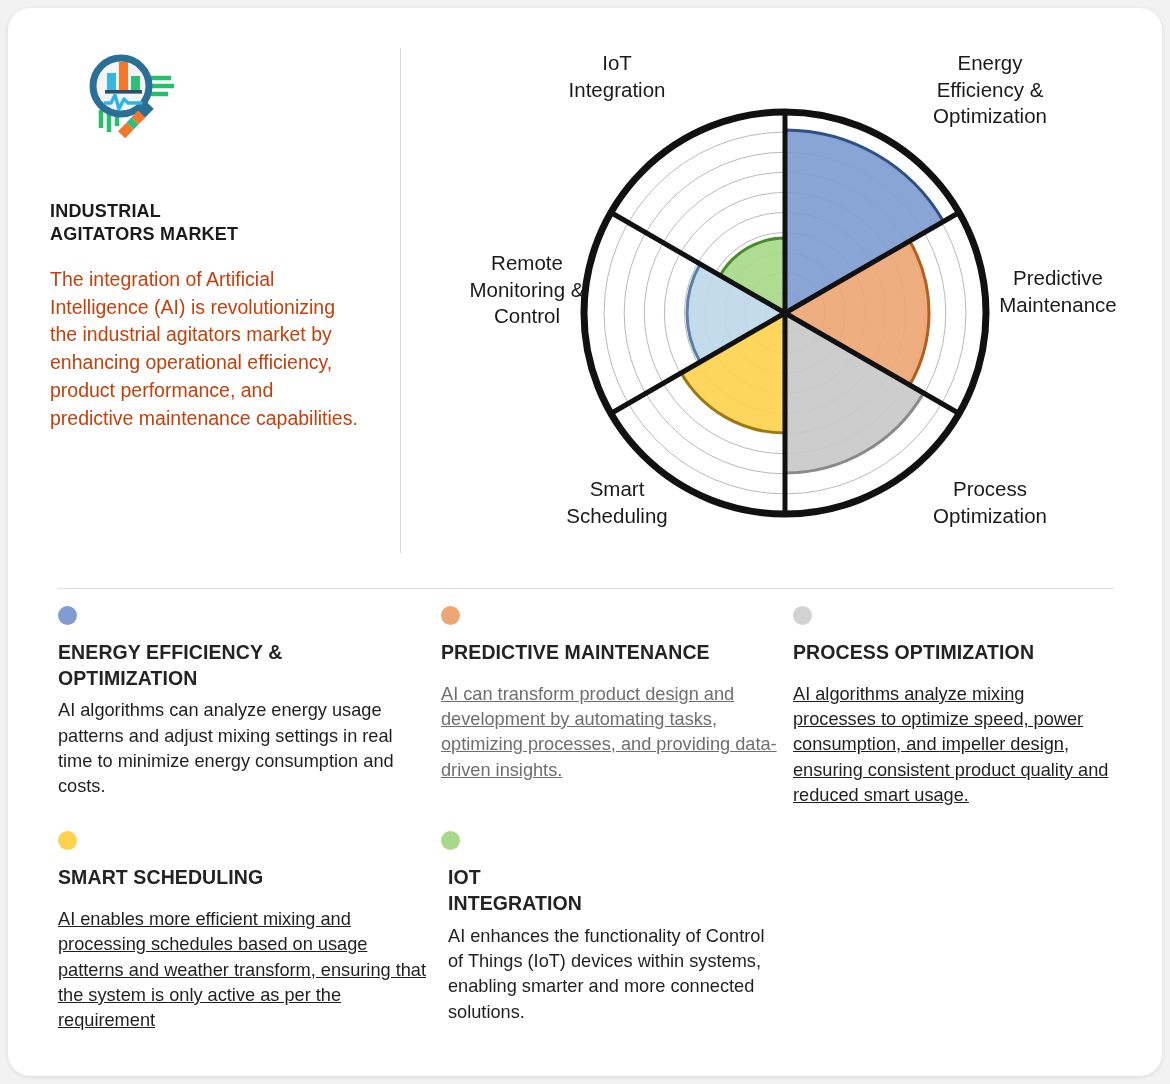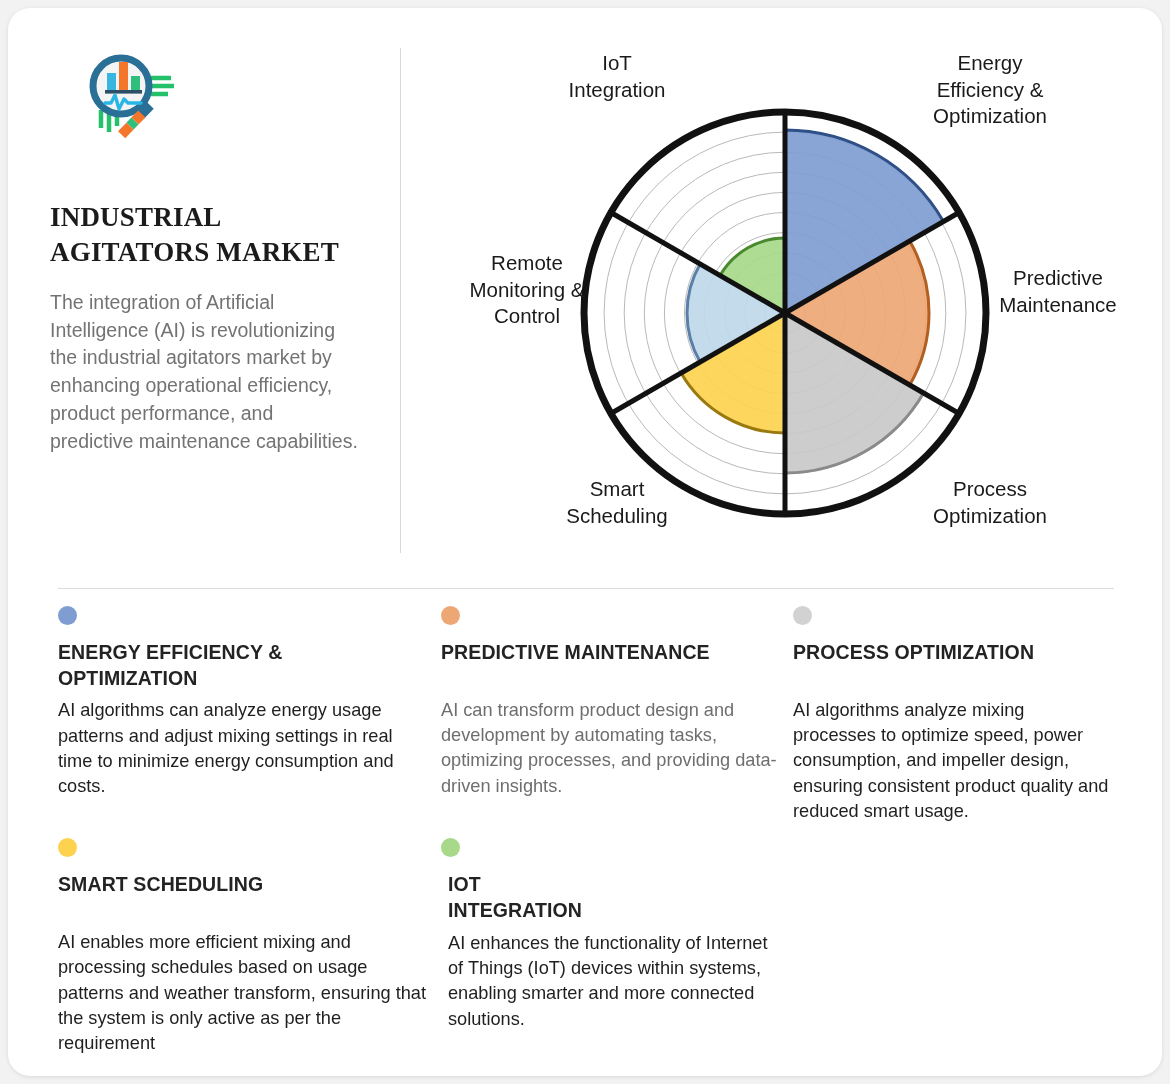--- a/index.html
+++ b/index.html
@@ -19,29 +19,28 @@
   }
 
   
   .top{position:absolute;left:0;top:0;width:1154px;height:565px;}
 
   .left-panel{position:absolute;left:42px;top:40px;width:330px;}
   .brand-icon{width:110px;height:100px;display:block;margin-left:24px;}
 
   .title{
     margin:0;padding:0;
-    font-size:27px;font-weight:bold;letter-spacing:.2px;
+    font-size:18px;font-weight:bold;letter-spacing:.2px;
     color:#1b1b1b;line-height:1.28;
     margin-top:52px;
     white-space:pre-line;
-    font-family:Liberation Serif, serif;
   }
   .intro{
     margin:0;padding:0;margin-top:20px;
-    font-size:19.5px;line-height:1.42;color:#737373;
+    font-size:19.5px;line-height:1.42;color:#c2410c;
     width:312px;
   }
 
   .v-divider{
     position:absolute;left:392px;top:40px;
     width:1px;height:505px;background:#d8d8d8;
   }
 
   .chart-wrap{position:absolute;left:402px;top:30px;width:740px;height:520px;}
   .chart-svg{display:block;width:740px;height:520px;}
@@ -52,41 +51,41 @@
     width:1056px;height:1px;background:#dcdcdc;
   }
 
   
   .legend{
     position:absolute;left:50px;top:598px;
     width:1066px;
     display:grid;
     grid-template-columns:383px 352px 331px;
     grid-template-rows:auto auto;
-    row-gap:14px;
+    row-gap:23px;
   }
   .lg-cell{position:relative;padding-right:14px;}
   .dot{
     width:19px;height:19px;border-radius:50%;
     display:block;margin-bottom:15px;
   }
   .lg-title{
     margin:0;padding:0;
     font-size:19.5px;font-weight:bold;color:#232323;
     line-height:1.32;letter-spacing:.1px;
     white-space:pre-line;
   }
   .lg-body{
     margin:0;padding:0;margin-top:7px;
     font-size:18.2px;line-height:1.39;color:#1f1f1f;
     white-space:pre-line;
   }
   .lg-body.muted{color:#6e6e6e;}
   .lg-title.indent, .lg-body.indent{padding-left:7px;}
-  .gap-top{margin-top:32px;}
+  .gap-top{margin-top:16px;text-decoration:underline;}
 </style>
 </head>
 <body>
 
 <div class="card">
 
   <div class="top">
 
     <div class="left-panel">
       <svg class="brand-icon" viewBox="0 0 110 100">
@@ -184,17 +183,17 @@
       </div>
       <div class="lg-cell">
         <span class="dot" style="background: rgb(252, 210, 79);"></span>
         <h3 class="lg-title">SMART SCHEDULING</h3>
         <p class="lg-body gap-top">AI enables more efficient mixing and processing schedules based on usage  patterns and weather transform, ensuring that the system is only active as per the requirement</p>
       </div>
       <div class="lg-cell">
         <span class="dot" style="background: rgb(168, 217, 138);"></span>
         <h3 class="lg-title indent">IOT
 INTEGRATION</h3>
-        <p class="lg-body indent">AI enhances the functionality of Internet of Things (IoT) devices within systems, enabling smarter and more connected solutions.</p>
+        <p class="lg-body indent">AI enhances the functionality of Control of Things (IoT) devices within systems, enabling smarter and more connected solutions.</p>
       </div>
     </div>
 
 </div>
 
 </body></html>

